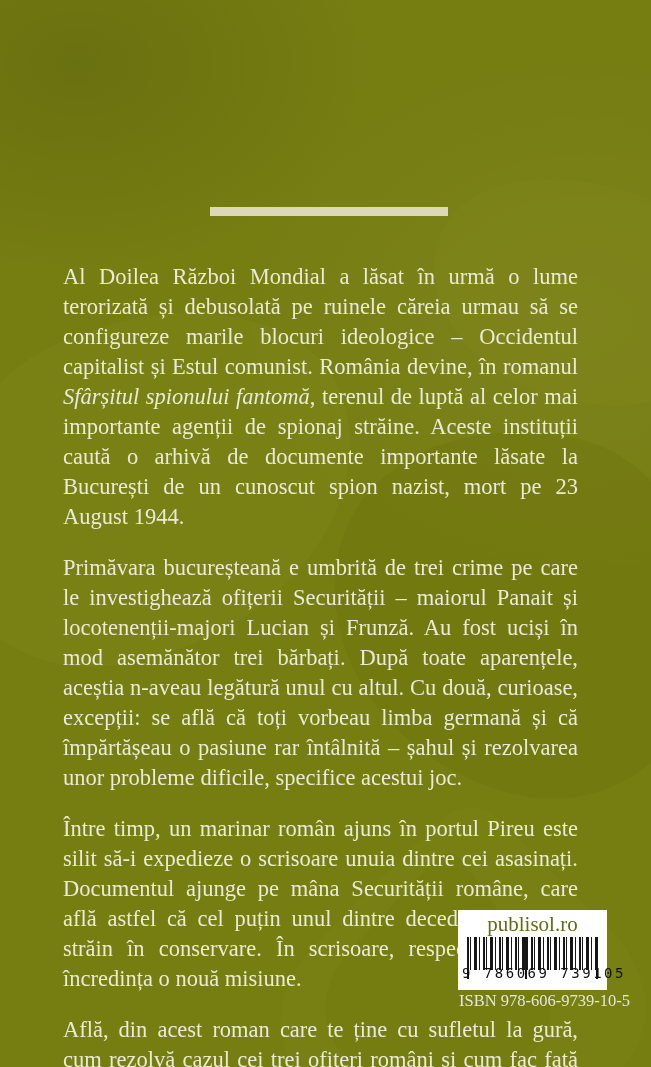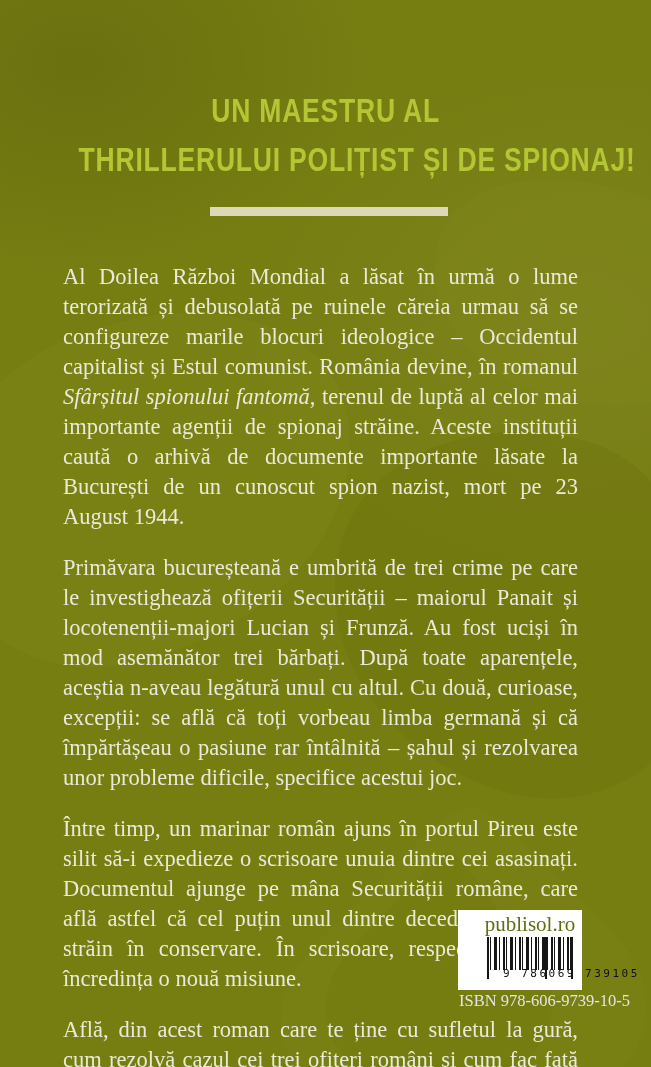--- a/index.html
+++ b/index.html
@@ -79,25 +79,24 @@
     line-height: 30px;
     text-align: justify;
   }
   .synopsis p { margin: 0 12px 21px 0; }
   .synopsis .book-title { font-style: italic; }
 
   
   .pub-box {
     position: absolute;
     left: 458px; top: 910px;
-    width: 124px; height: 80px;
+    width: 149px; height: 80px;
     background: #ffffff;
     box-sizing: border-box;
     padding-top: 1px;
-    padding-left: 20px;
   }
   .publisol {
     display: block;
     text-align: center;
     font-family: "Liberation Serif", serif;
     font-size: 21px;
     line-height: 26px;
     color: #5e6e10;
   }
   .barcode {
@@ -113,24 +112,24 @@
   .barcode .guard {
     position: absolute;
     top: 0; width: 2px; height: 42px;
     background: #161616;
   }
   .guard-left   { left: 0; }
   .guard-mid    { left: 58px; }
   .guard-right  { right: 0; }
   .barcode-digits {
     display: block;
-    margin: 0 25px;
+    margin: 0 4px;
     padding-left: 0;
     font-family: "DejaVu Sans Mono", monospace;
-    font-size: 11px;
+    font-size: 14px;
     line-height: 13px;
     letter-spacing: 2.5px;
     color: #111;
     background: transparent;
     text-align: right;
     transform: translateY(-3px);
     white-space: nowrap;
   }
   .isbn {
     position: absolute;
@@ -148,24 +147,20 @@
 
   <div class="wm wm-sheen"></div>
   <div class="wm wm-blob1"></div>
   <div class="wm wm-swirl"></div>
   <div class="wm wm-blob2"></div>
   <svg class="wm wm-heart" viewBox="0 0 560 330" aria-hidden="true">
     <path d="M280 60 L170 170 C110 230 120 300 190 330 L420 330 C510 300 520 210 450 150 L360 60 C330 30 310 30 280 60 Z" fill="#81881a" opacity="0.55"></path>
     <path d="M280 95 L200 180 C160 225 170 280 220 305 L350 305 C410 280 420 215 370 170 L315 95 C300 78 295 78 280 95 Z" fill="#767d11" opacity="0.9"></path>
   </svg>
 
-  <div class="headline">
-    <span class="hl-line">UN MAESTRU AL</span><br>
-    <span class="hl-line">THRILLERULUI POLIȚIST ȘI DE SPIONAJ!</span>
-  </div>
 
   <div class="divider"></div>
 
   <div class="synopsis">
     <p><span>Al Doilea Război Mondial a lăsat în urmă o lume terorizată și debusolată pe ruinele căreia urmau să se configureze marile blocuri ideologice – Occidentul capitalist și Estul comunist. România devine, în romanul </span><span class="book-title">Sfârșitul spionului fantomă</span><span>, terenul de luptă al celor mai importante agenții de spionaj străine. Aceste instituții caută o arhivă de documente importante lăsate la București de un cunoscut spion nazist, mort pe 23 August 1944.</span></p>
     <p>Primăvara bucureșteană e umbrită de trei crime pe care le investighează ofițerii Securității – maiorul Panait și locotenenții-majori Lucian și Frunză. Au fost uciși în mod asemănător trei bărbați. După toate aparențele, aceștia n-aveau legătură unul cu altul. Cu două, curioase, excepții: se află că toți vorbeau limba germană și că împărtășeau o pasiune rar întâlnită – șahul și rezolvarea unor probleme dificile, specifice acestui joc.</p>
     <p>Între timp, un marinar român ajuns în portul Pireu este silit să-i expedieze o scrisoare unuia dintre cei asasinați. Documentul ajunge pe mâna Securității române, care află astfel că cel puțin unul dintre decedați era agent străin în conservare. În scrisoare, respectivului i se încredința o nouă misiune.</p>
     <p>Află, din acest roman care te ține cu sufletul la gură, cum rezolvă cazul cei trei ofițeri români și cum fac față aceștia unui adevărat război de intelligence în care se înfruntă titanii spionajului mondial.</p>
   </div>
 

